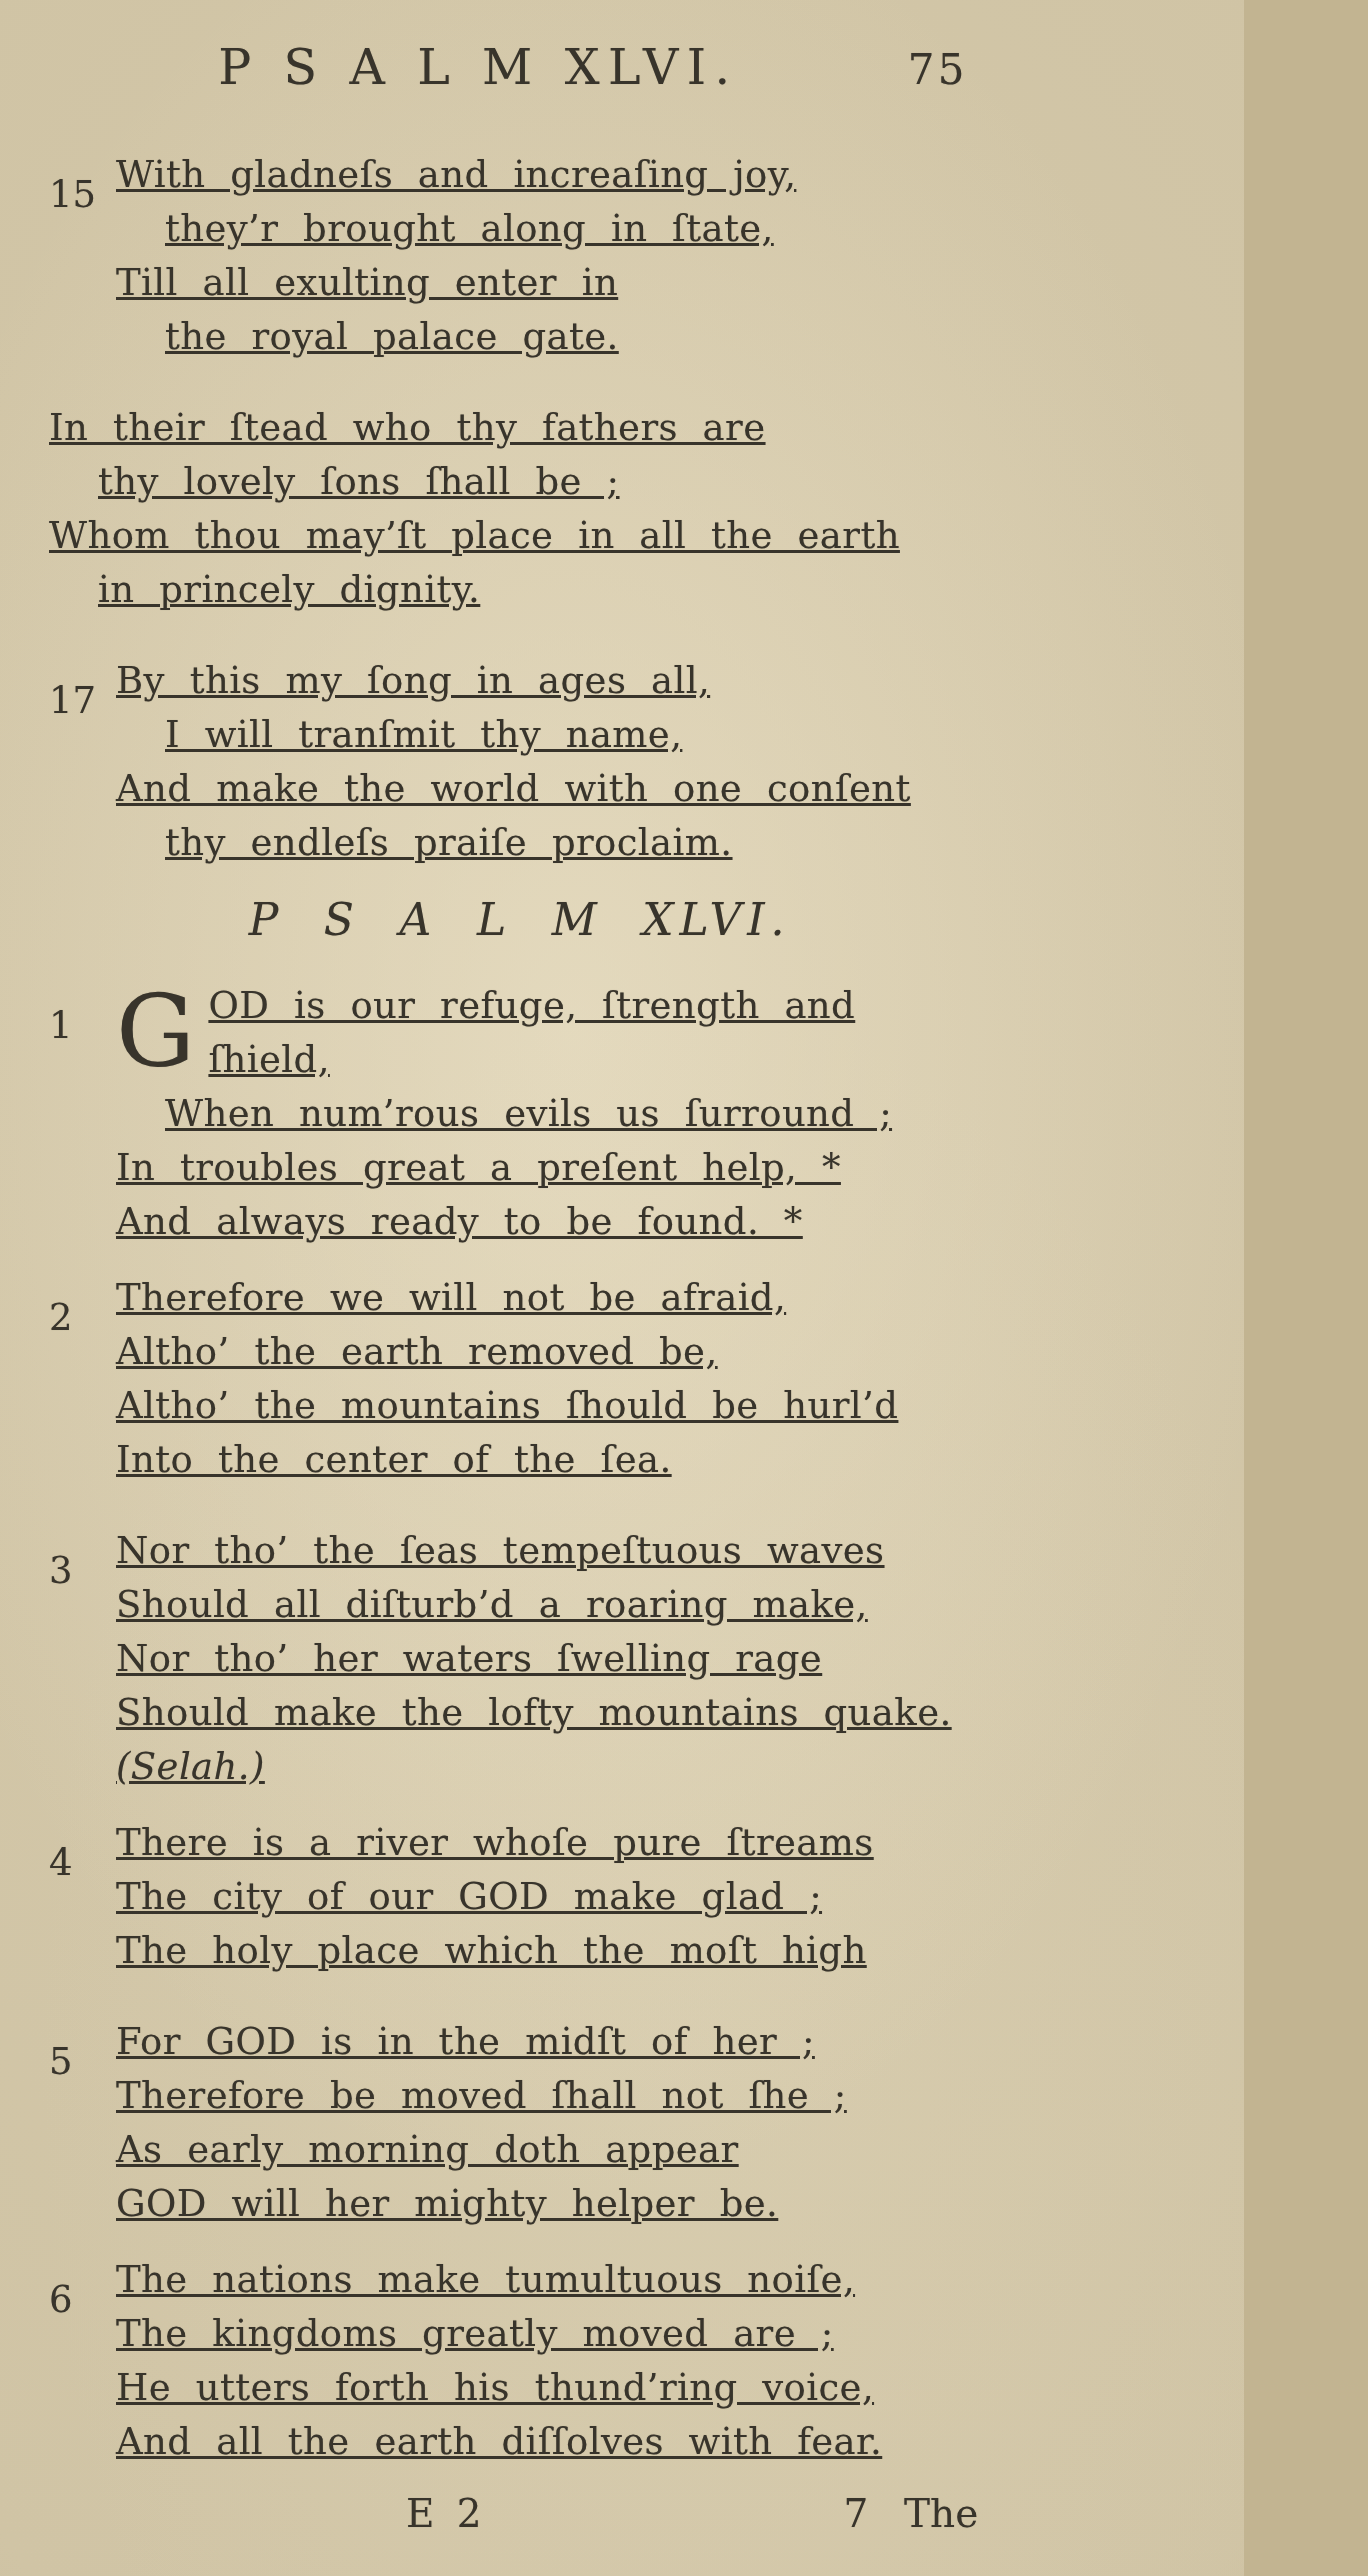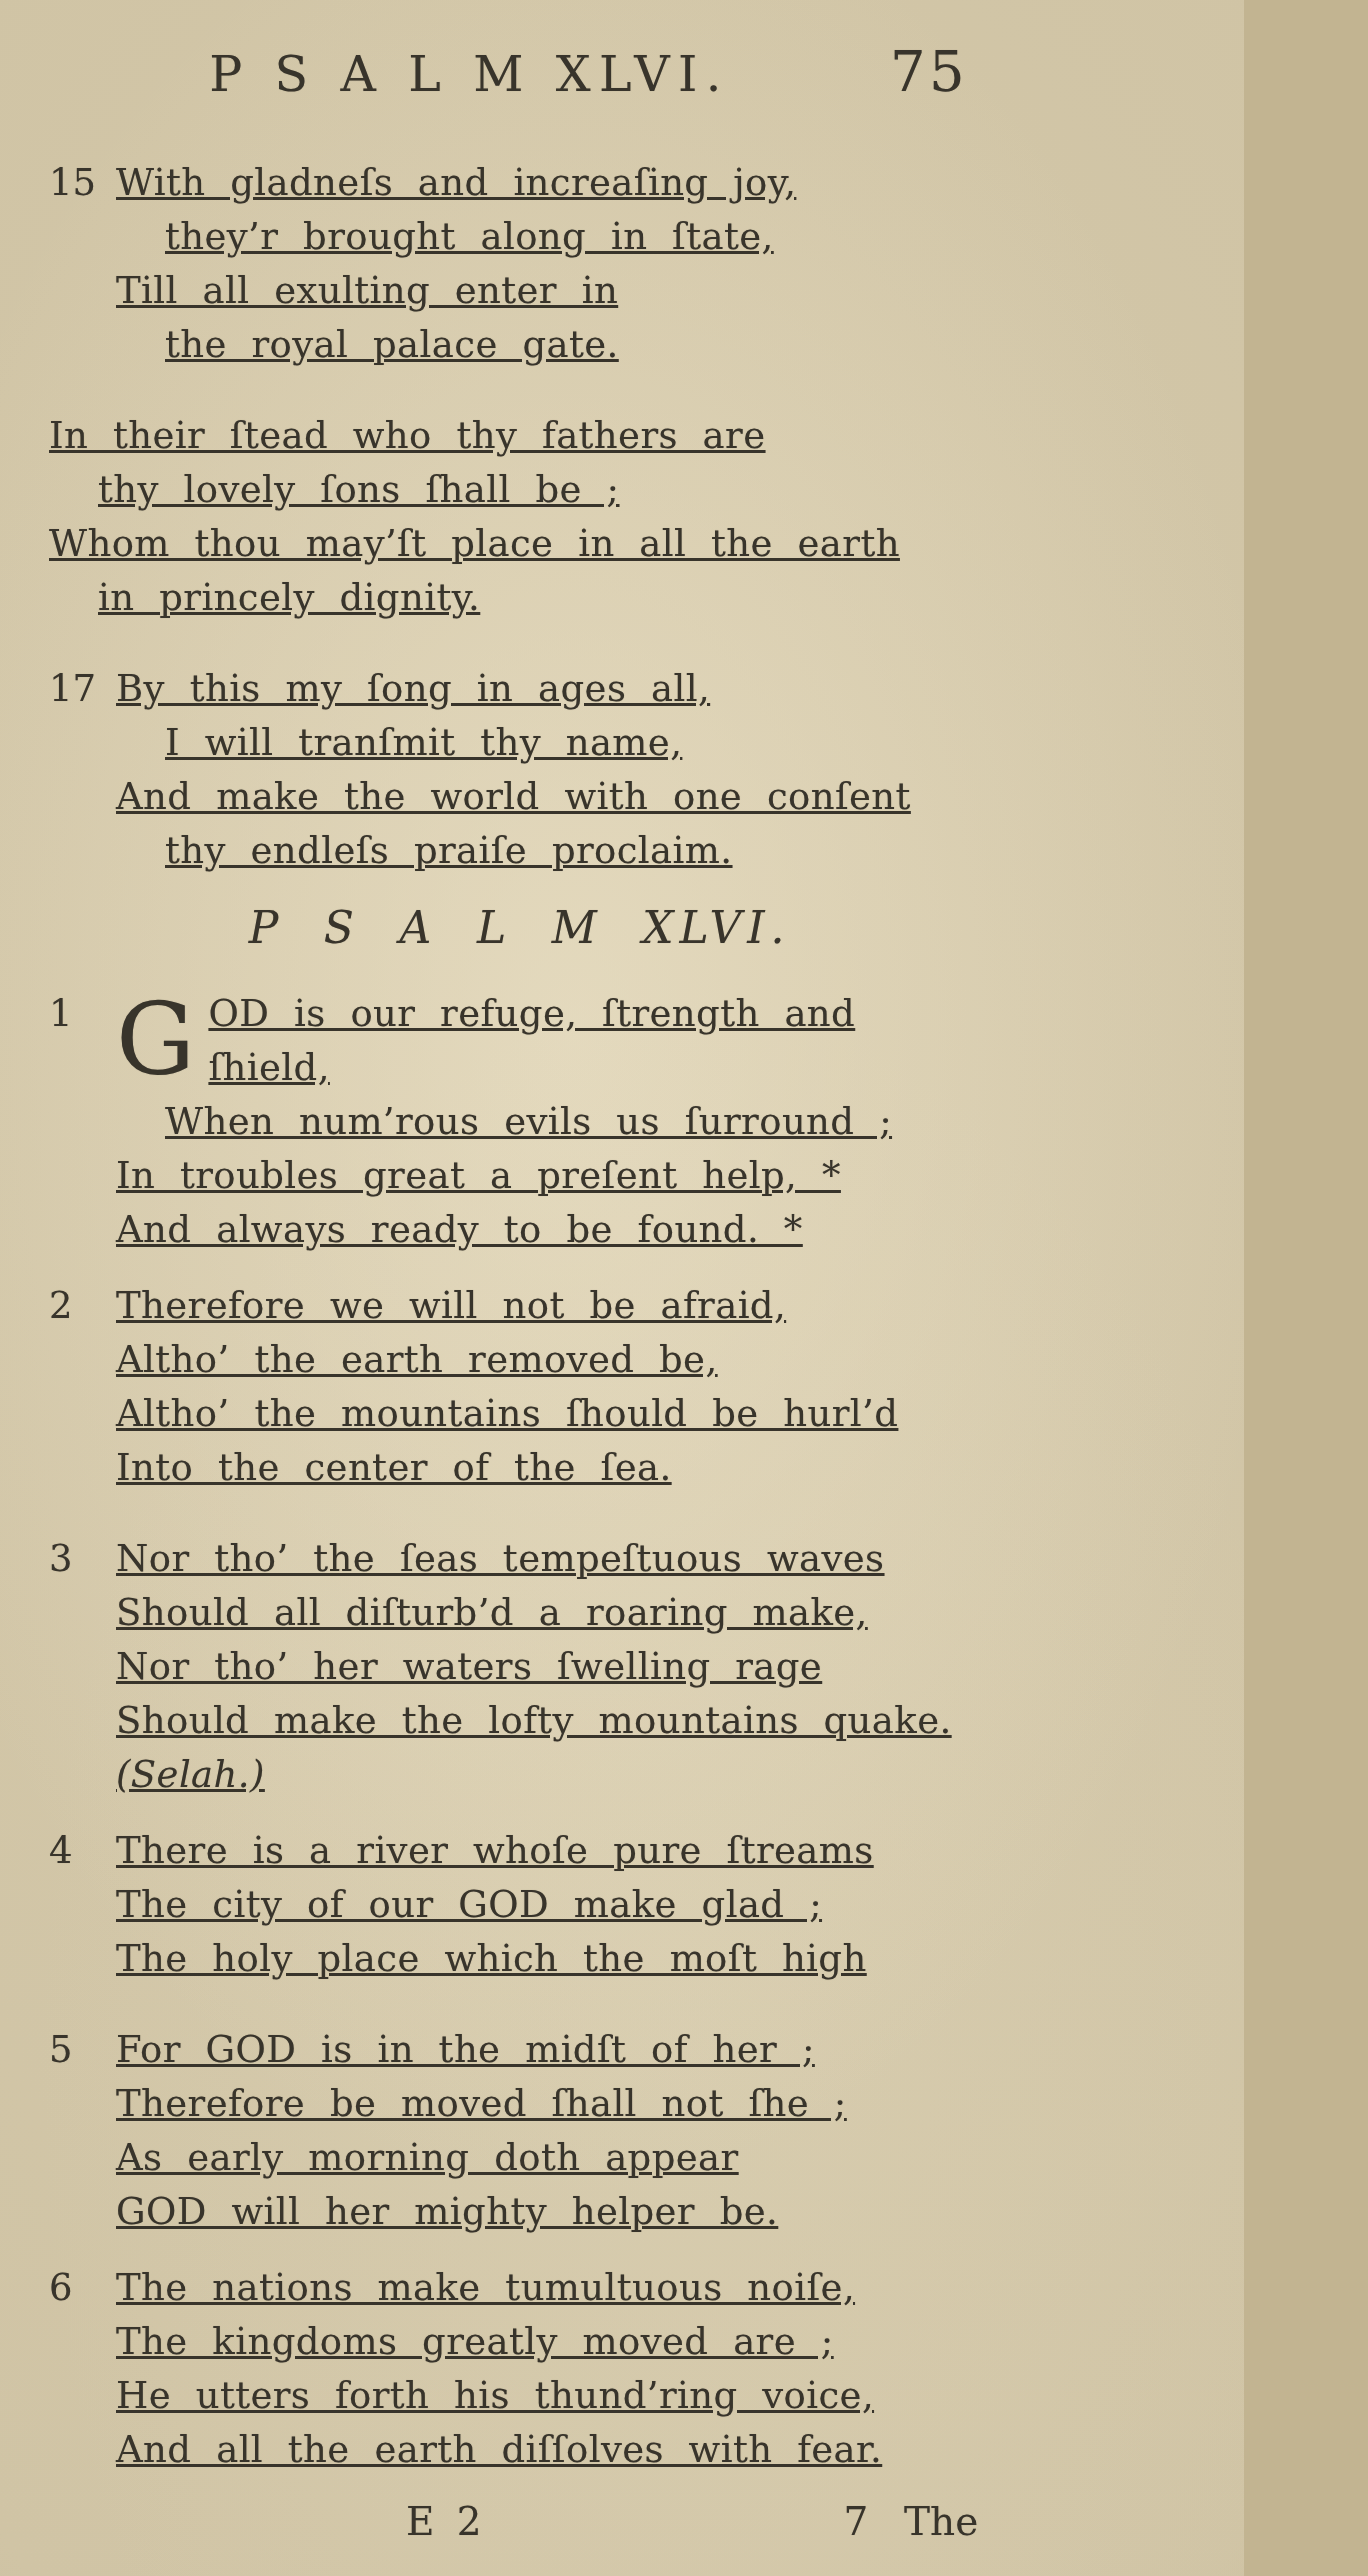--- a/index.html
+++ b/index.html
@@ -29,35 +29,36 @@
     margin-bottom: 52px;
   }
   .page-title {
     flex: 1;
     text-align: center;
     font-size: 49px;
     letter-spacing: 8.4px;
     white-space: nowrap;
   }
   .page-number {
-    font-size: 56px;
+    font-size: 42px;
     padding-right: 22px;
     letter-spacing: 3.4px;
   }
 
   .verse {
     display: flex;
     font-size: 37px;
     line-height: 54px;
     margin-bottom: 22px;
   }
   .verse.gap-before { margin-top: 37px; }
   .verse-number {
     width: 67px;
     flex-shrink: 0;
+    margin-top: 20px;
   }
   .verse-lines { flex: 1; min-width: 0; text-decoration: underline; }
   .verse-line { word-spacing: 0.34em; letter-spacing: 0.4px; }
   .verse-line.indent { padding-left: 49px; }
 
   .drop-cap {
     float: left;
     font-size: 99px;
     line-height: 94px;
     padding: 6.7px 13.4px 0 0;

